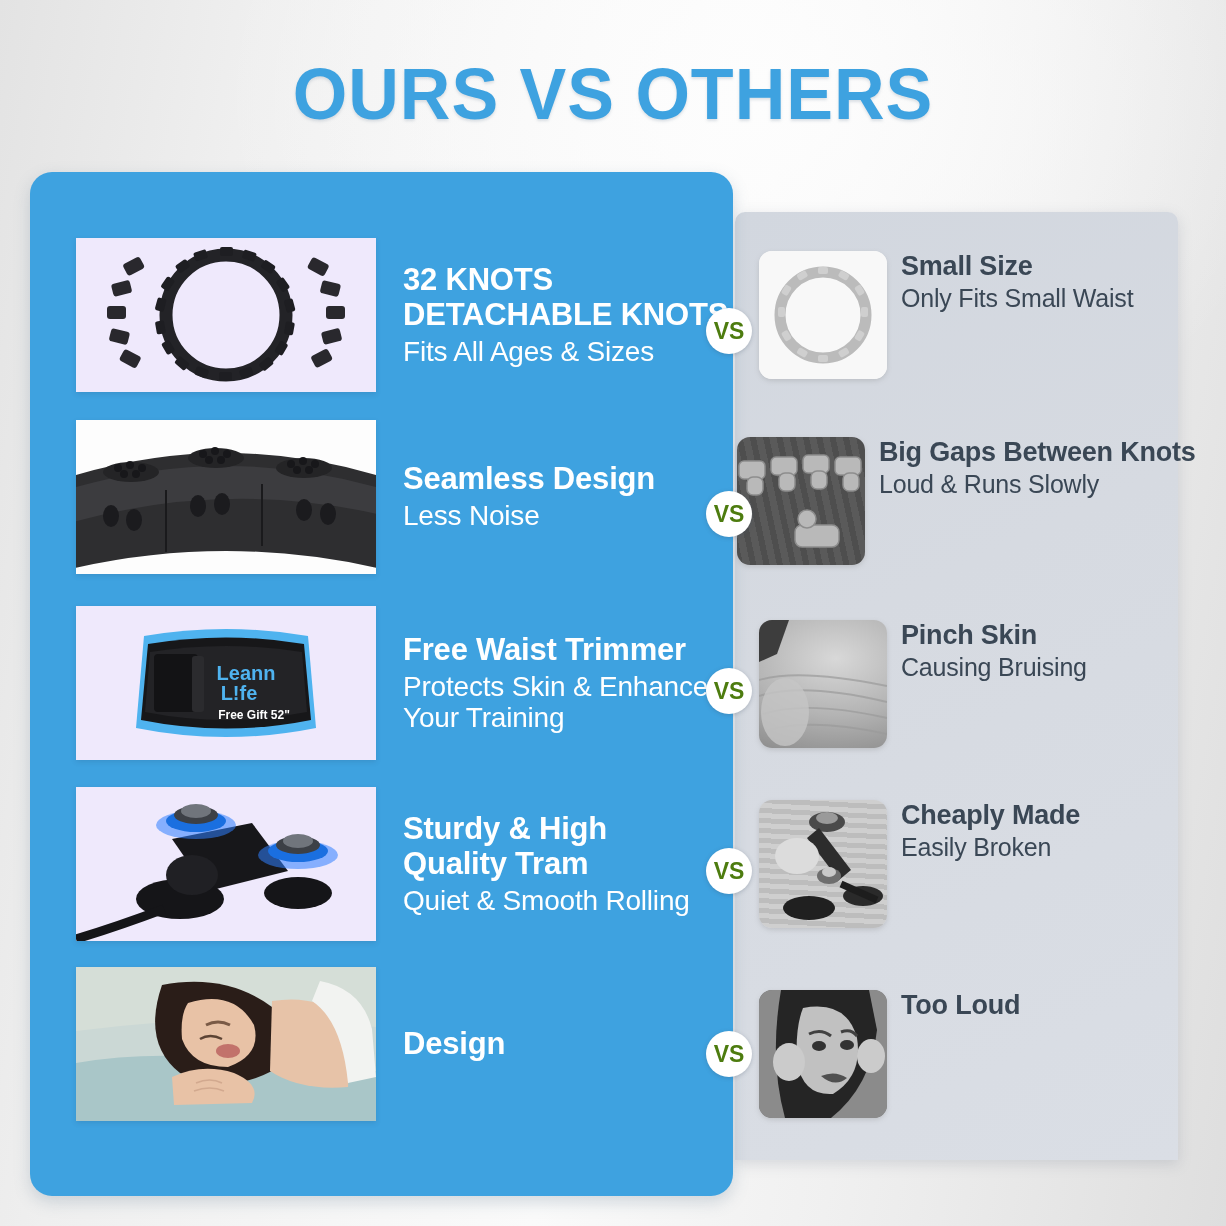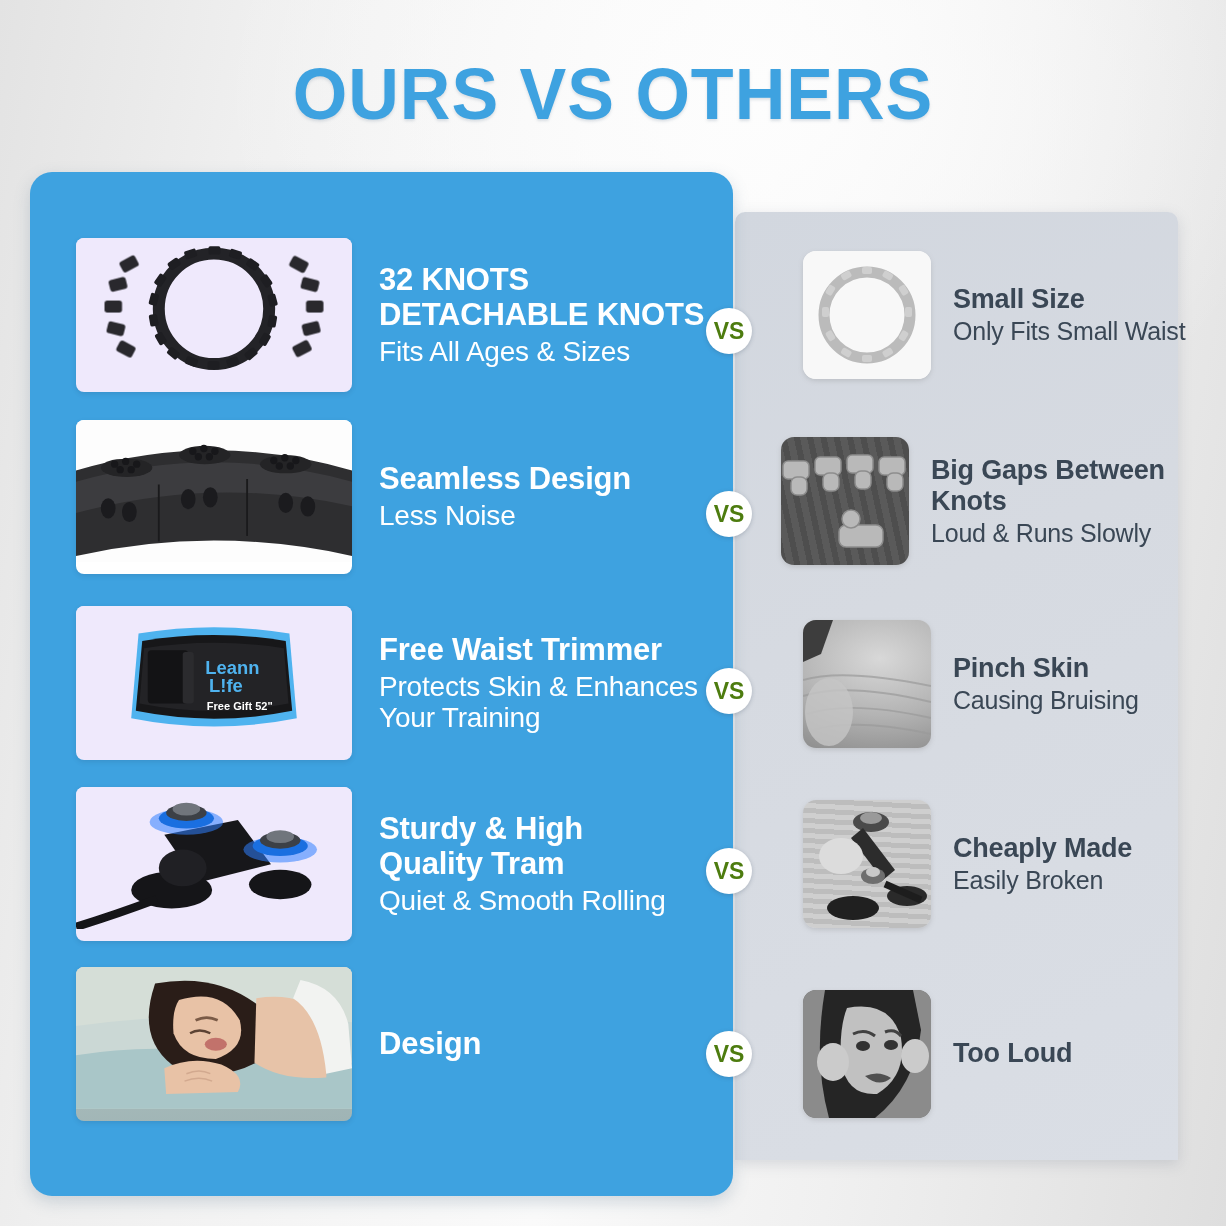--- a/index.html
+++ b/index.html
@@ -51,23 +51,23 @@
   }
 
   
   .ours-side {
     position: absolute;
     display: flex;
     align-items: center;
     gap: 27px;
   }
   .media-card {
-    width: 276px;
+    width: 300px;
     height: 154px;
-    border-radius: 8px;
+    border-radius: 0;
     overflow: hidden;
     position: relative;
     flex: none;
     background: #efe9fc;
     box-shadow: 0 2px 5px rgba(40,70,100,0.16);
   }
   .media-card.white { background: #ffffff; }
 
   .ours-text { color: #ffffff; }
   .ours-title {
@@ -97,23 +97,22 @@
     font-weight: 700;
     color: #4d7c0f;
     box-shadow: 0 1px 4px rgba(60,80,100,0.28);
     z-index: 5;
   }
 
   
   .others-side {
     position: absolute;
     display: flex;
-    align-items: center;
-    gap: 22px;
-    margin-left: 44px;
+    align-items: flex-start;
+    gap: 14px;
   }
   .thumb {
     width: 128px; height: 128px;
     border-radius: 13px;
     overflow: hidden;
     position: relative;
     flex: none;
     background: #f3f4f7;
     box-shadow: 0 2px 5px rgba(110,120,135,0.25);
     filter: grayscale(1);

